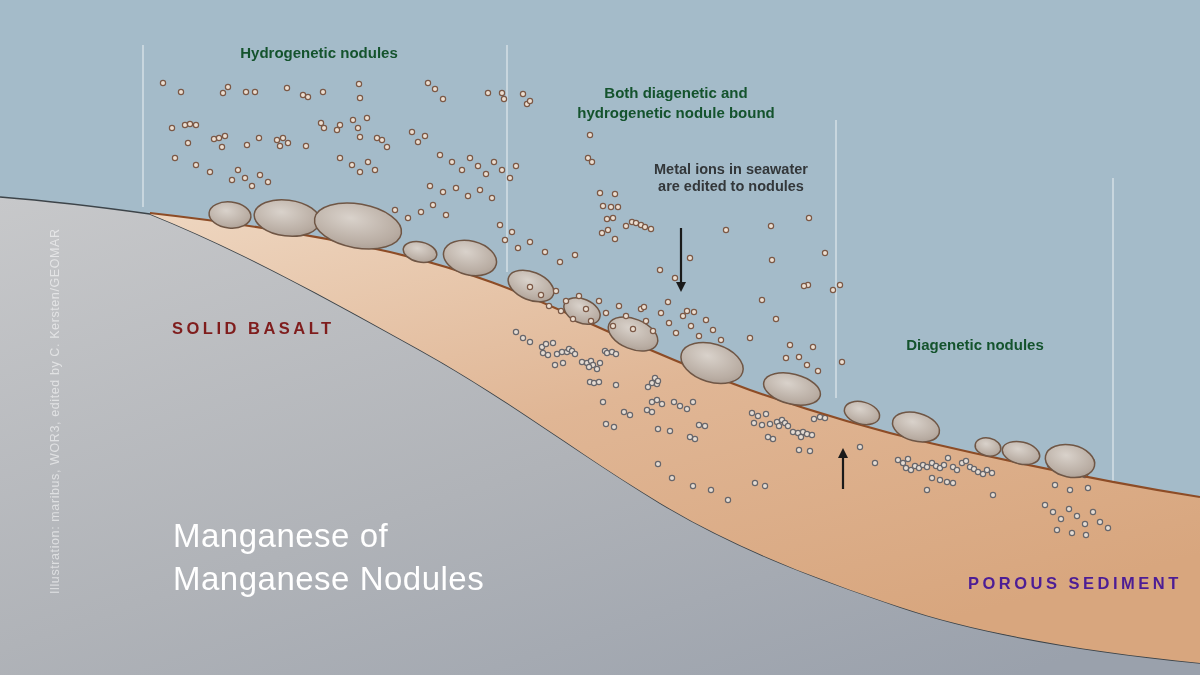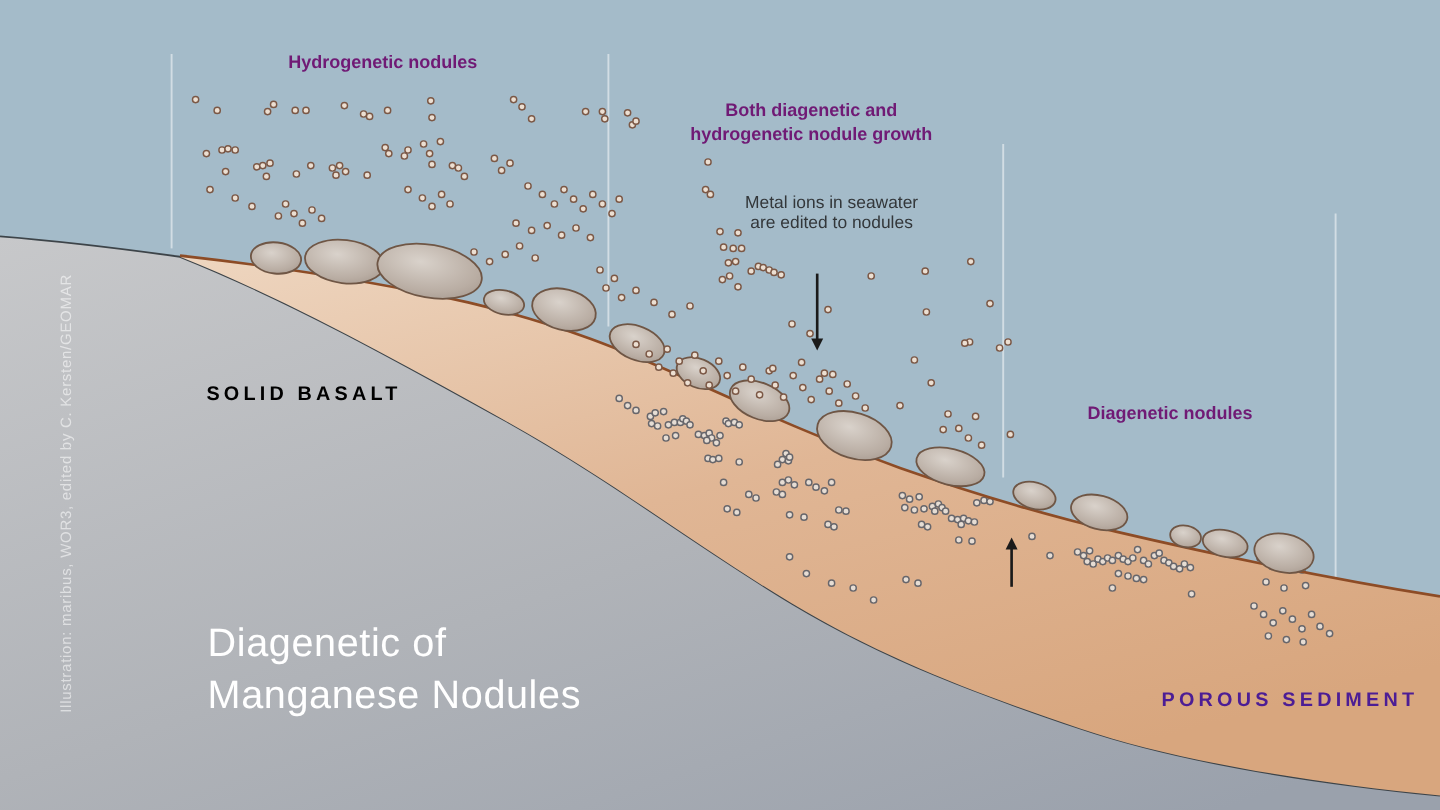--- a/index.html
+++ b/index.html
@@ -3,25 +3,25 @@
 <meta charset="utf-8">
 <style>
   html,body{margin:0;padding:0;background:#888;}
   .stage{
     position:relative;width:1200px;height:675px;overflow:hidden;
     font-family:"Liberation Sans","DejaVu Sans",sans-serif;
     background:#a4bbc9;
   }
   .stage svg{position:absolute;left:0;top:0;}
   .lbl{position:absolute;white-space:nowrap;}
-  .lbl-bold{font-size:15px;font-weight:700;color:#701a75;text-align:center;line-height:15px;}
-  .lbl-reg{font-size:14.5px;font-weight:400;color:#33373a;text-align:center;line-height:17px;}
+  .lbl-bold{font-size:15px;font-weight:700;color:#14532d;text-align:center;line-height:15px;}
+  .lbl-reg{font-size:14.5px;font-weight:700;color:#33373a;text-align:center;line-height:17px;margin-left:38px;}
   .lbl-center{transform:translateX(-50%);}
   .zone-label{font-size:16.5px;font-weight:700;letter-spacing:3.5px;}
-  .basalt-zone{color:#000000;}
+  .basalt-zone{color:#7f1d1d;}
   .sediment-zone{color:#4c1d95;}
   .title{
     position:absolute;left:173px;top:514px;color:#ffffff;
     font-size:33px;font-weight:300;line-height:43px;letter-spacing:0.5px;
   }
   .credit{
     position:absolute;left:48px;top:594px;
     transform-origin:0 0;transform:rotate(-90deg);
     font-size:12.5px;letter-spacing:0.6px;color:rgba(255,255,255,0.55);
   }
@@ -404,34 +404,34 @@
         <polygon points="681,292 676,282 686,282" fill="#1a1a1a"></polygon>
         <line x1="843" y1="489" x2="843" y2="456" stroke="#1a1a1a" stroke-width="2.2"></line>
         <polygon points="843,448 838,458 848,458" fill="#1a1a1a"></polygon>
       </g>
   </svg>
 
   <div class="lbl lbl-bold lbl-center" style="left:319px;top:45px;">Hydrogenetic nodules</div>
 
   <div class="lbl lbl-bold lbl-center" style="left:676px;top:85px;">
     <div>Both diagenetic and</div>
-    <div class="mt4">hydrogenetic nodule growth</div>
+    <div class="mt4">hydrogenetic nodule bound</div>
   </div>
 
   <div class="lbl lbl-reg lbl-center" style="left:693px;top:161px;">
     <div>Metal ions in seawater</div>
     <div>are edited to nodules</div>
   </div>
 
   <div class="lbl zone-label basalt-zone" style="left:172px;top:319px;">SOLID BASALT</div>
 
   <div class="lbl lbl-bold lbl-center" style="left:975px;top:337px;">Diagenetic nodules</div>
 
 
   <div class="lbl zone-label sediment-zone" style="left:968px;top:574px;">POROUS SEDIMENT</div>
 
   <div class="title">
-    <div>Diagenetic of</div>
+    <div>Manganese of</div>
     <div>Manganese Nodules</div>
   </div>
 
   <div class="credit">Illustration: maribus, WOR3, edited by C. Kersten/GEOMAR</div>
 </div>
 
 </body></html>

